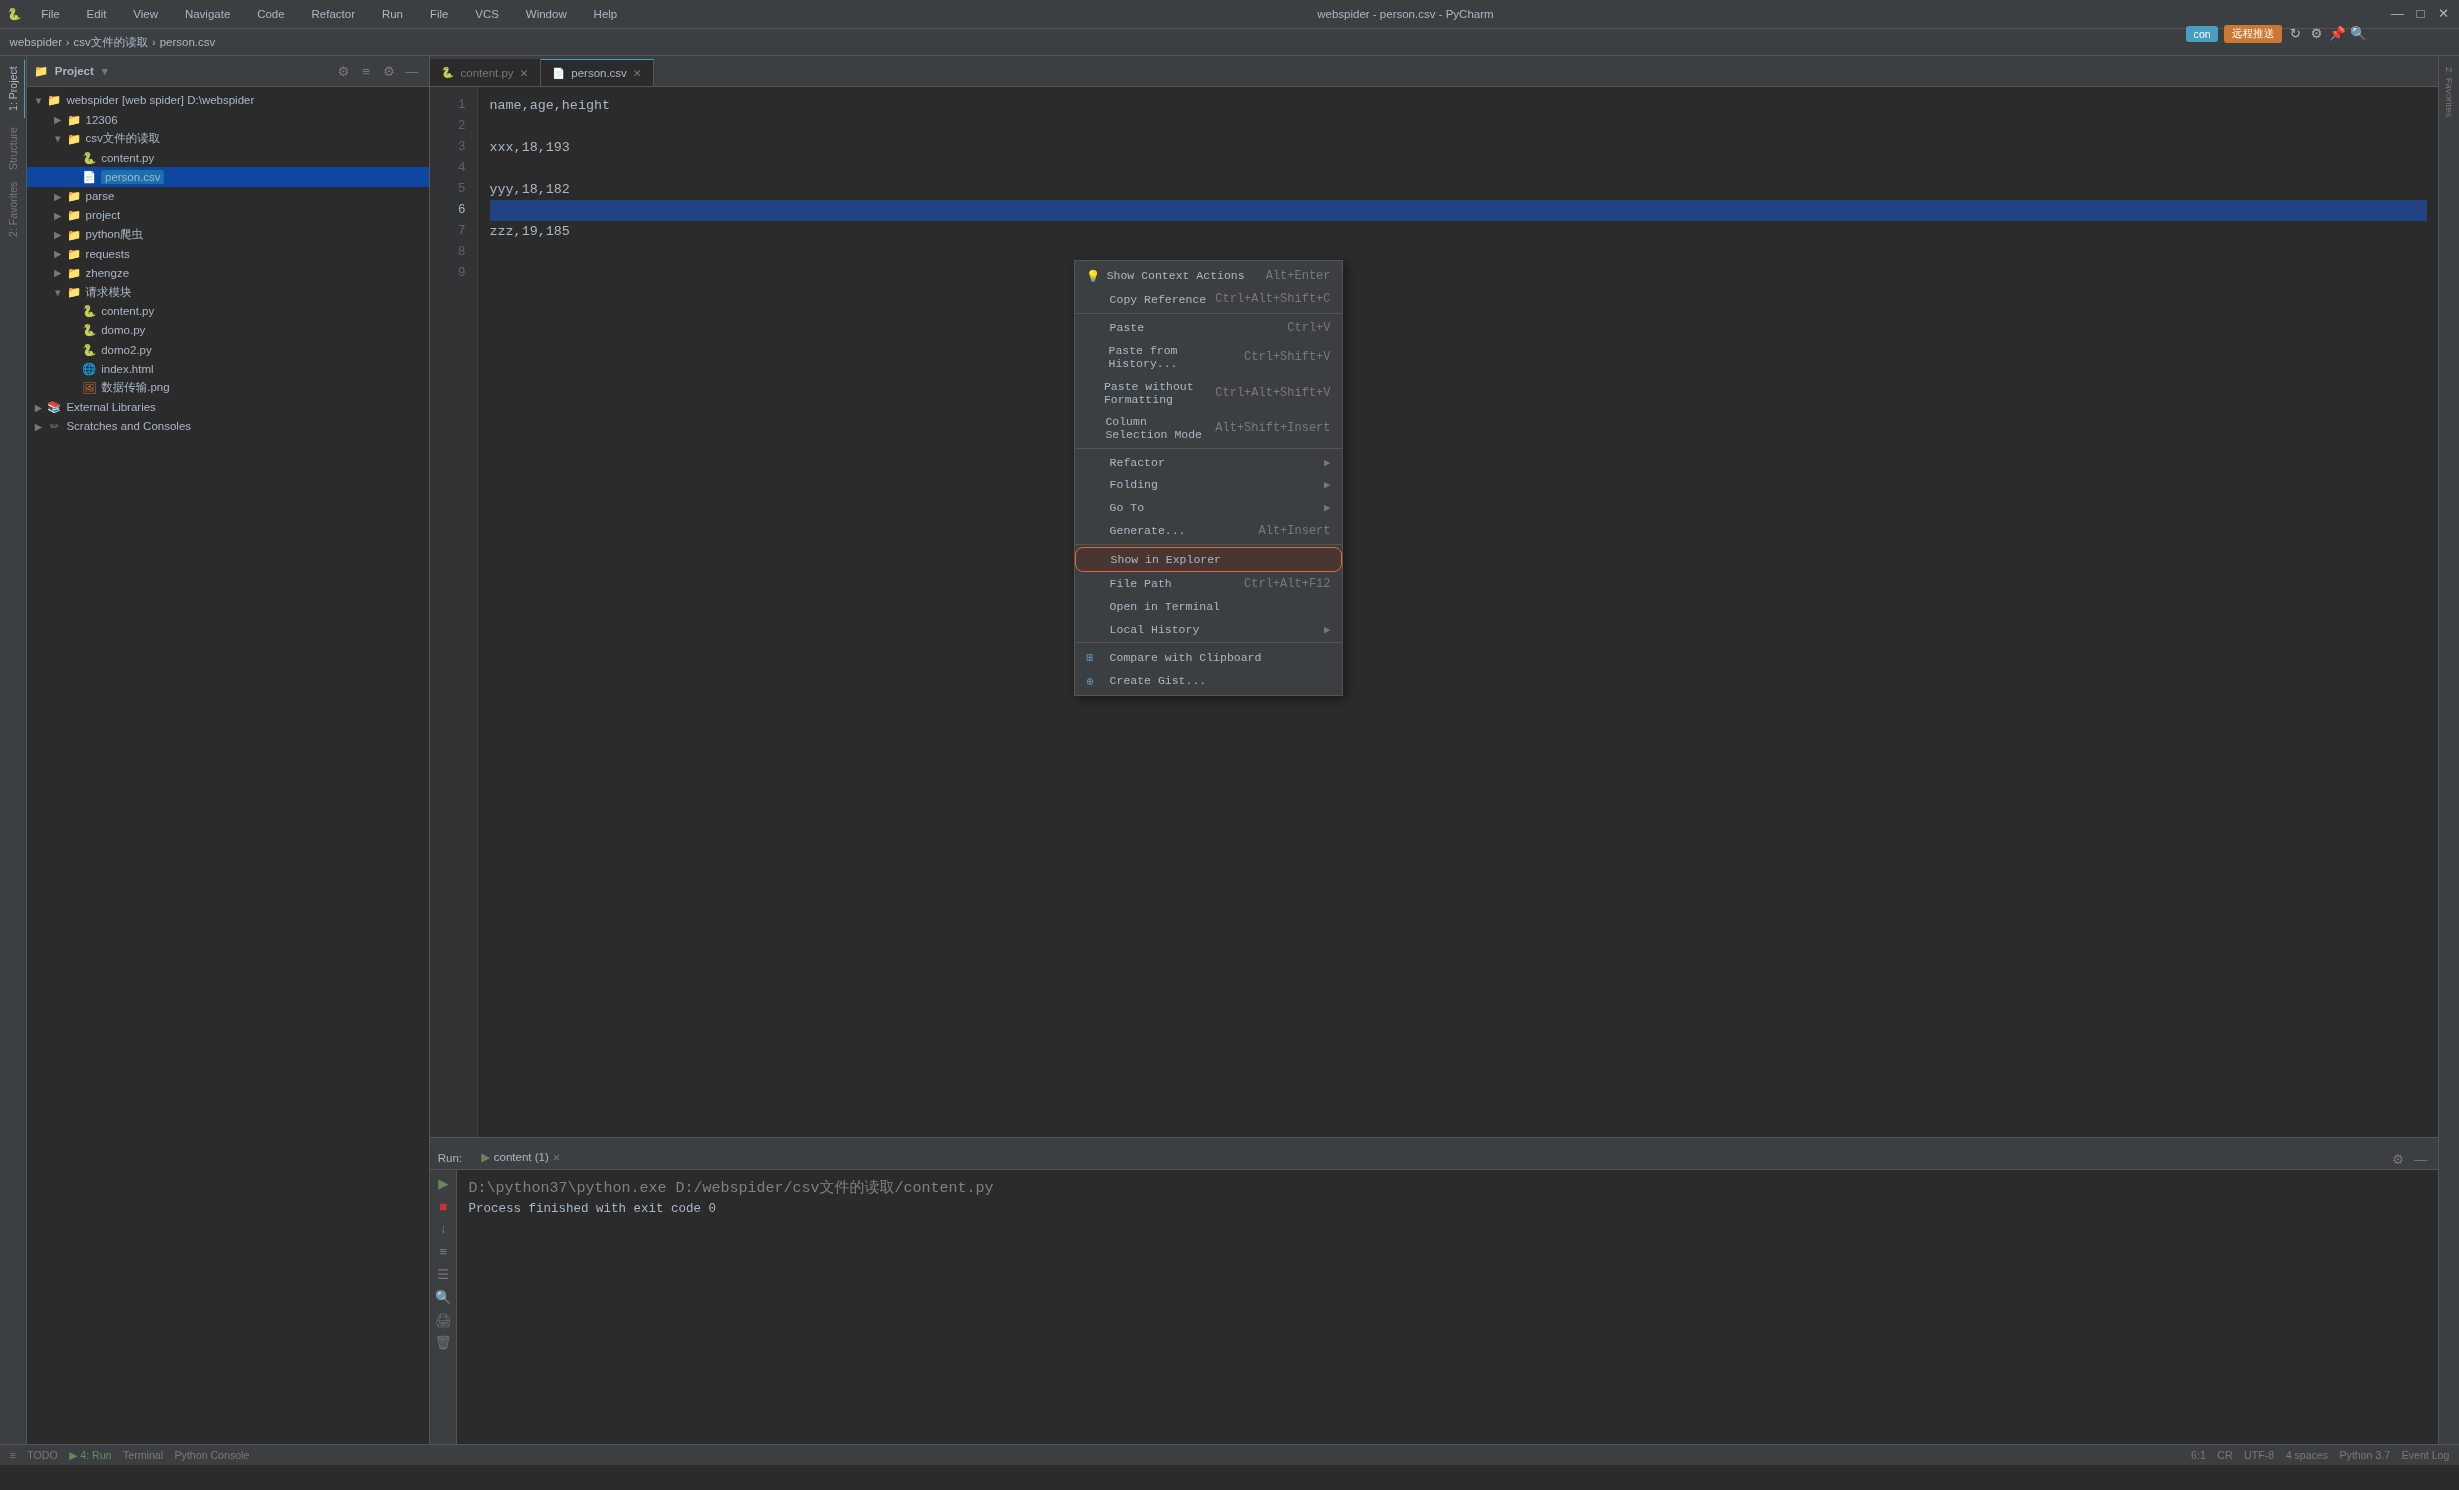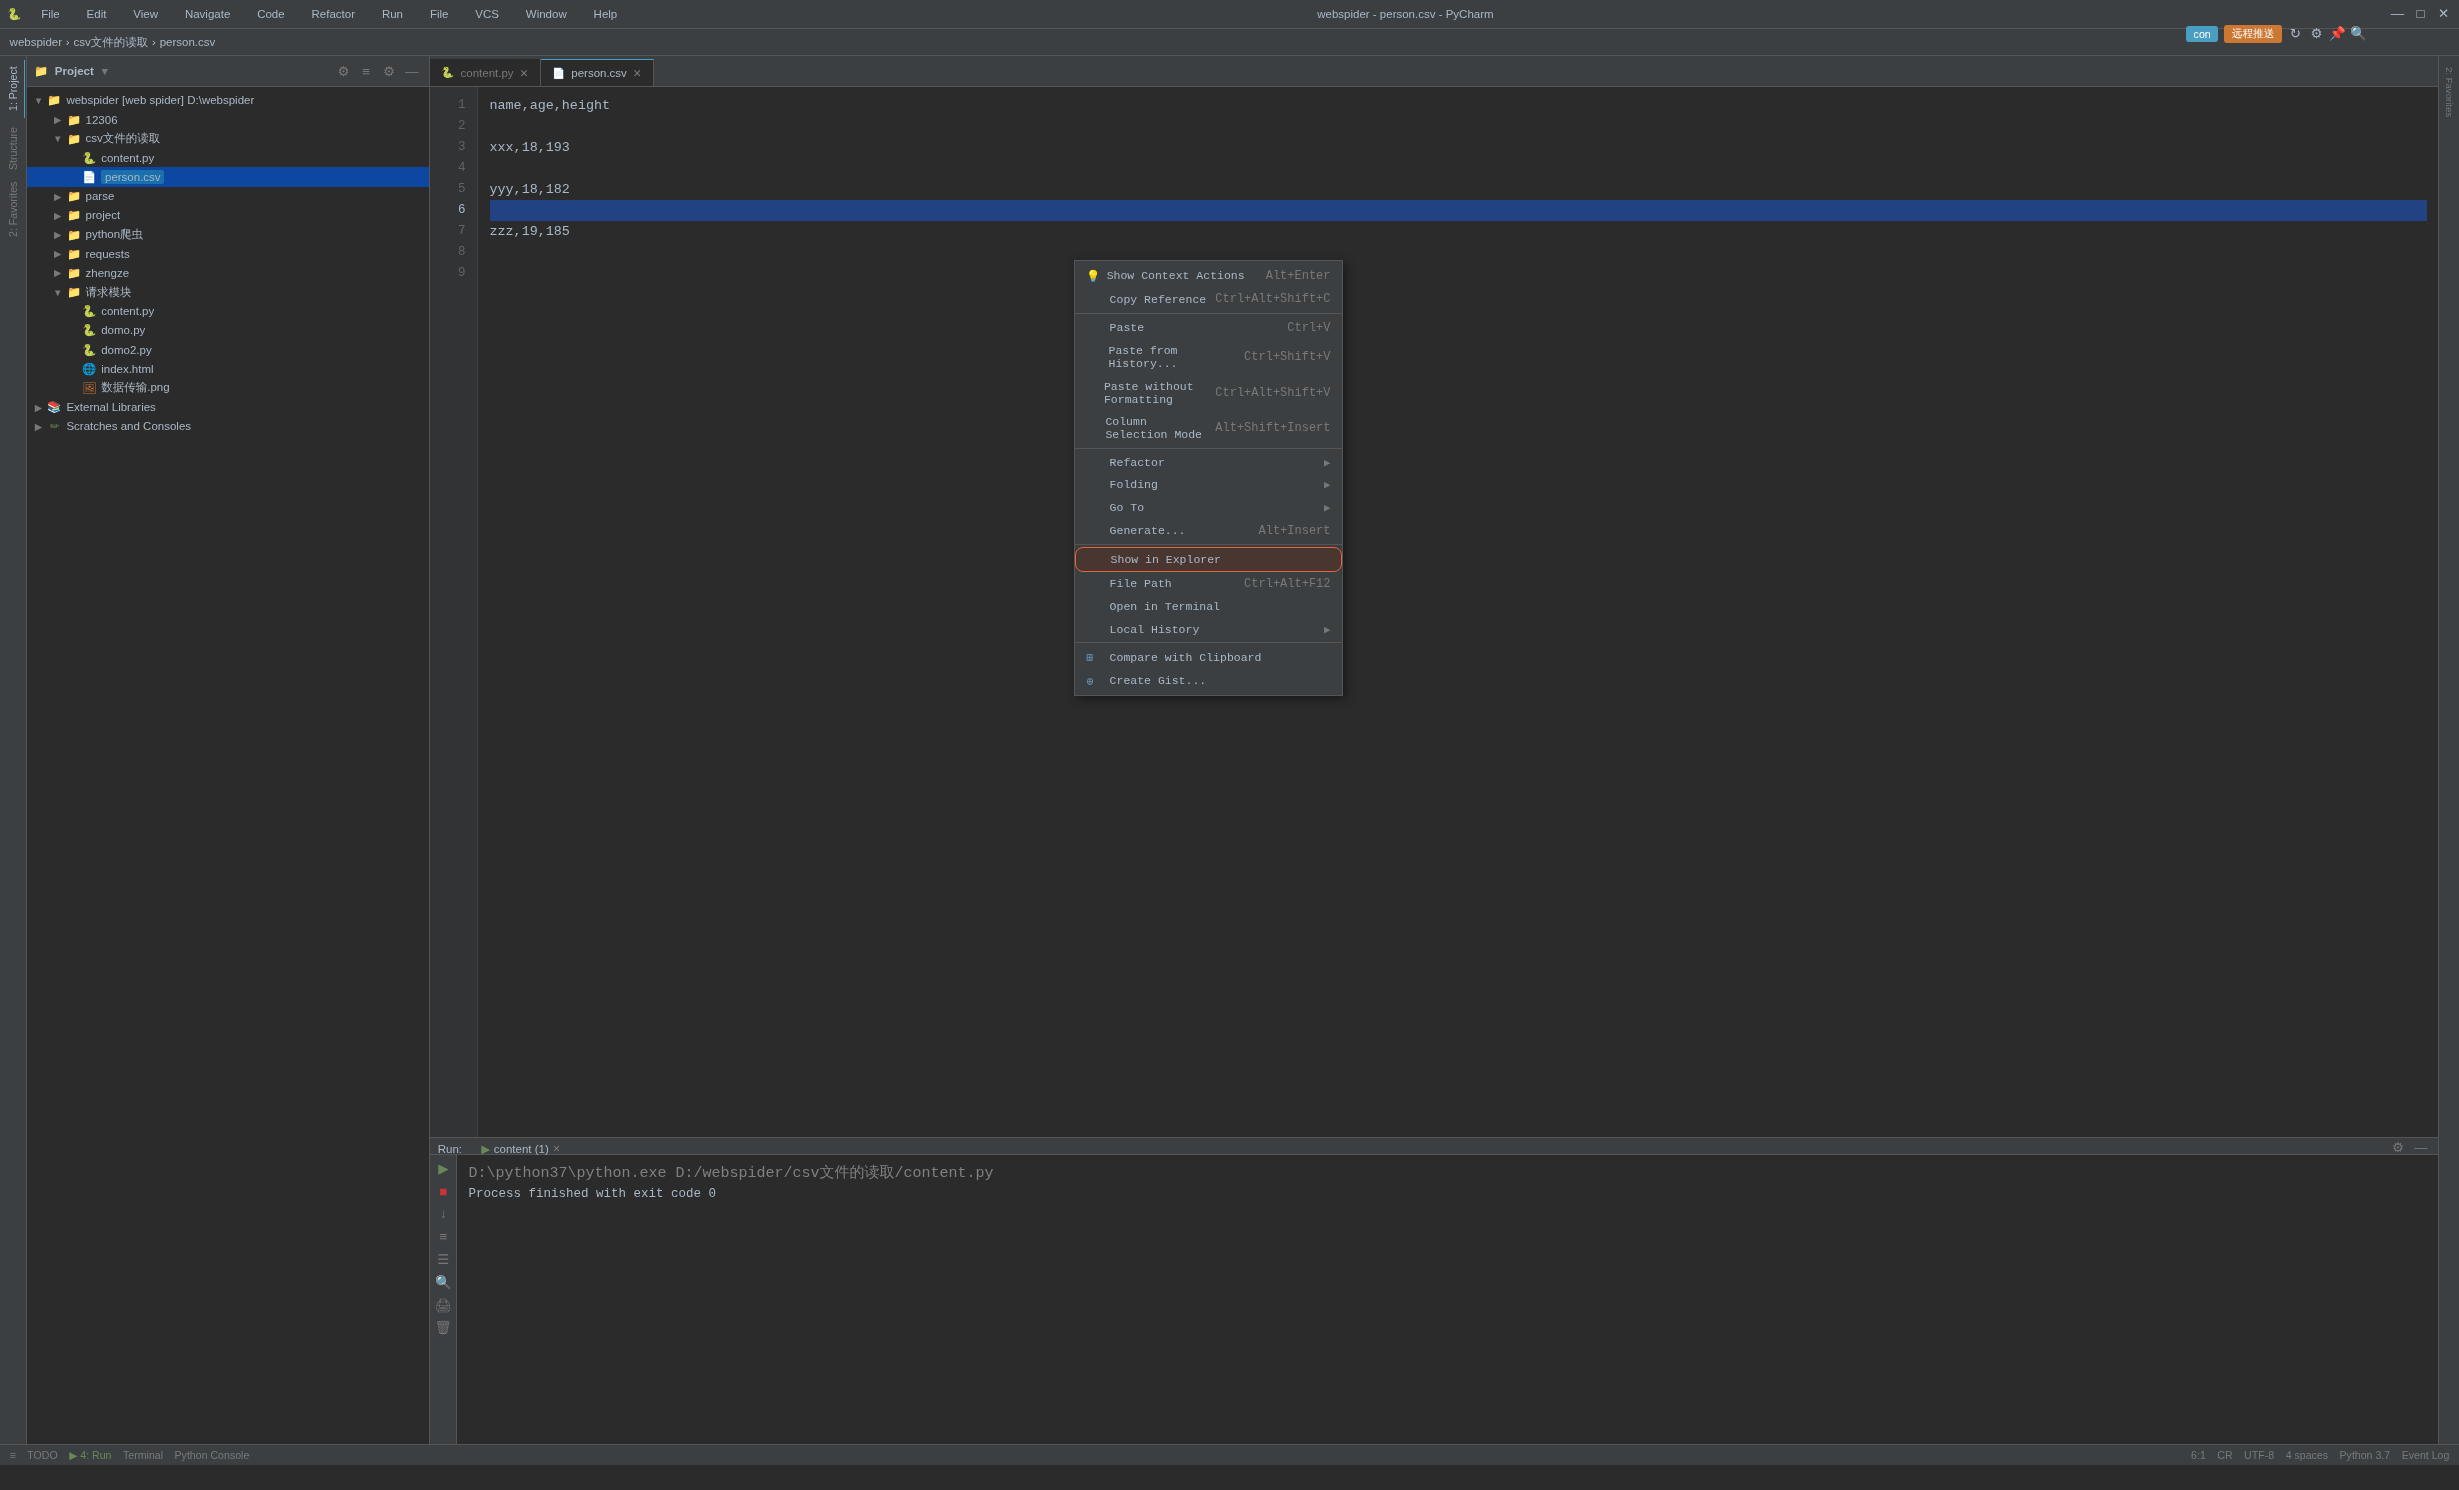--- a/index.html
+++ b/index.html
@@ -301,24 +301,24 @@
 
     
     #run-panel {
       height: 307px;
       background: #2b2b2b;
       border-top: 1px solid #555;
       display: flex;
       flex-direction: column;
     }
     #run-header {
-      height: 17px;
-      background: #3c3f41;
-      display: flex;
-      align-items: flex-start;
+      height: 32px;
+      background: #3c3f41;
+      display: flex;
+      align-items: flex-end;
       justify-content: space-between;
       padding: 0 7.7px;
       border-bottom: 1px solid #555;
     }
     #run-tabs {
       display: flex;
       align-items: center;
       gap: 7.7px;
     }
     .run-tab {

